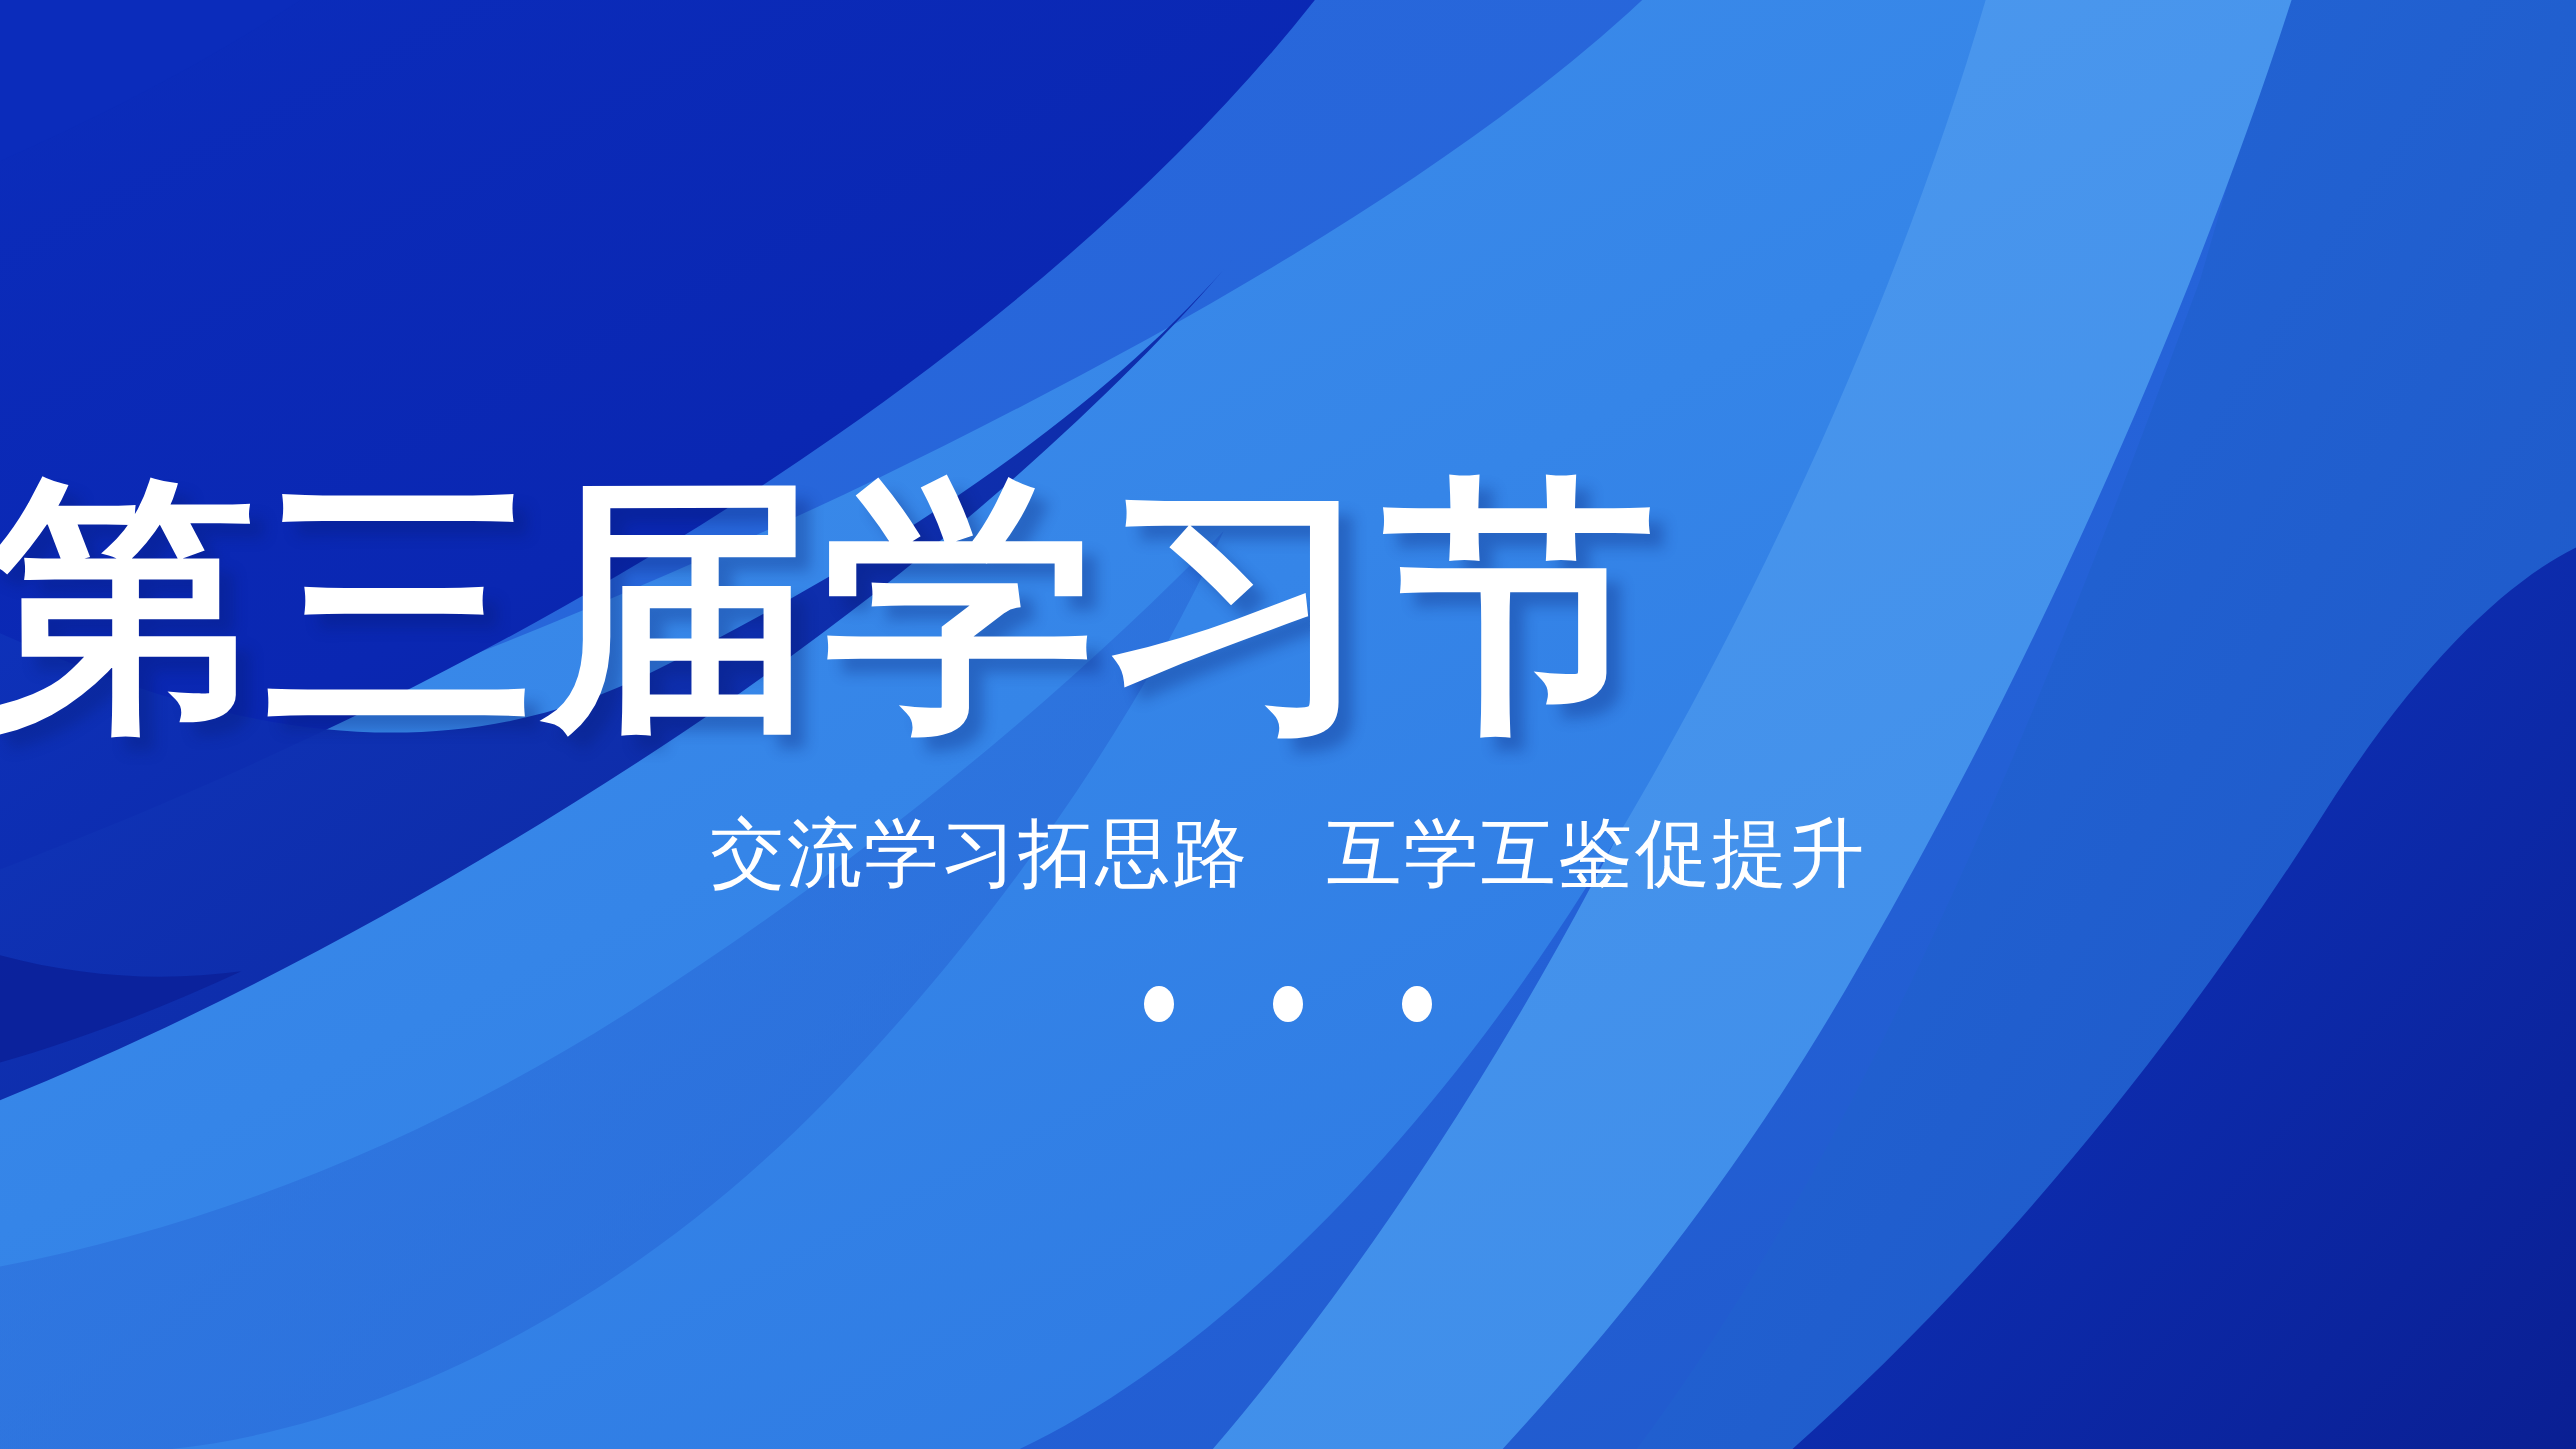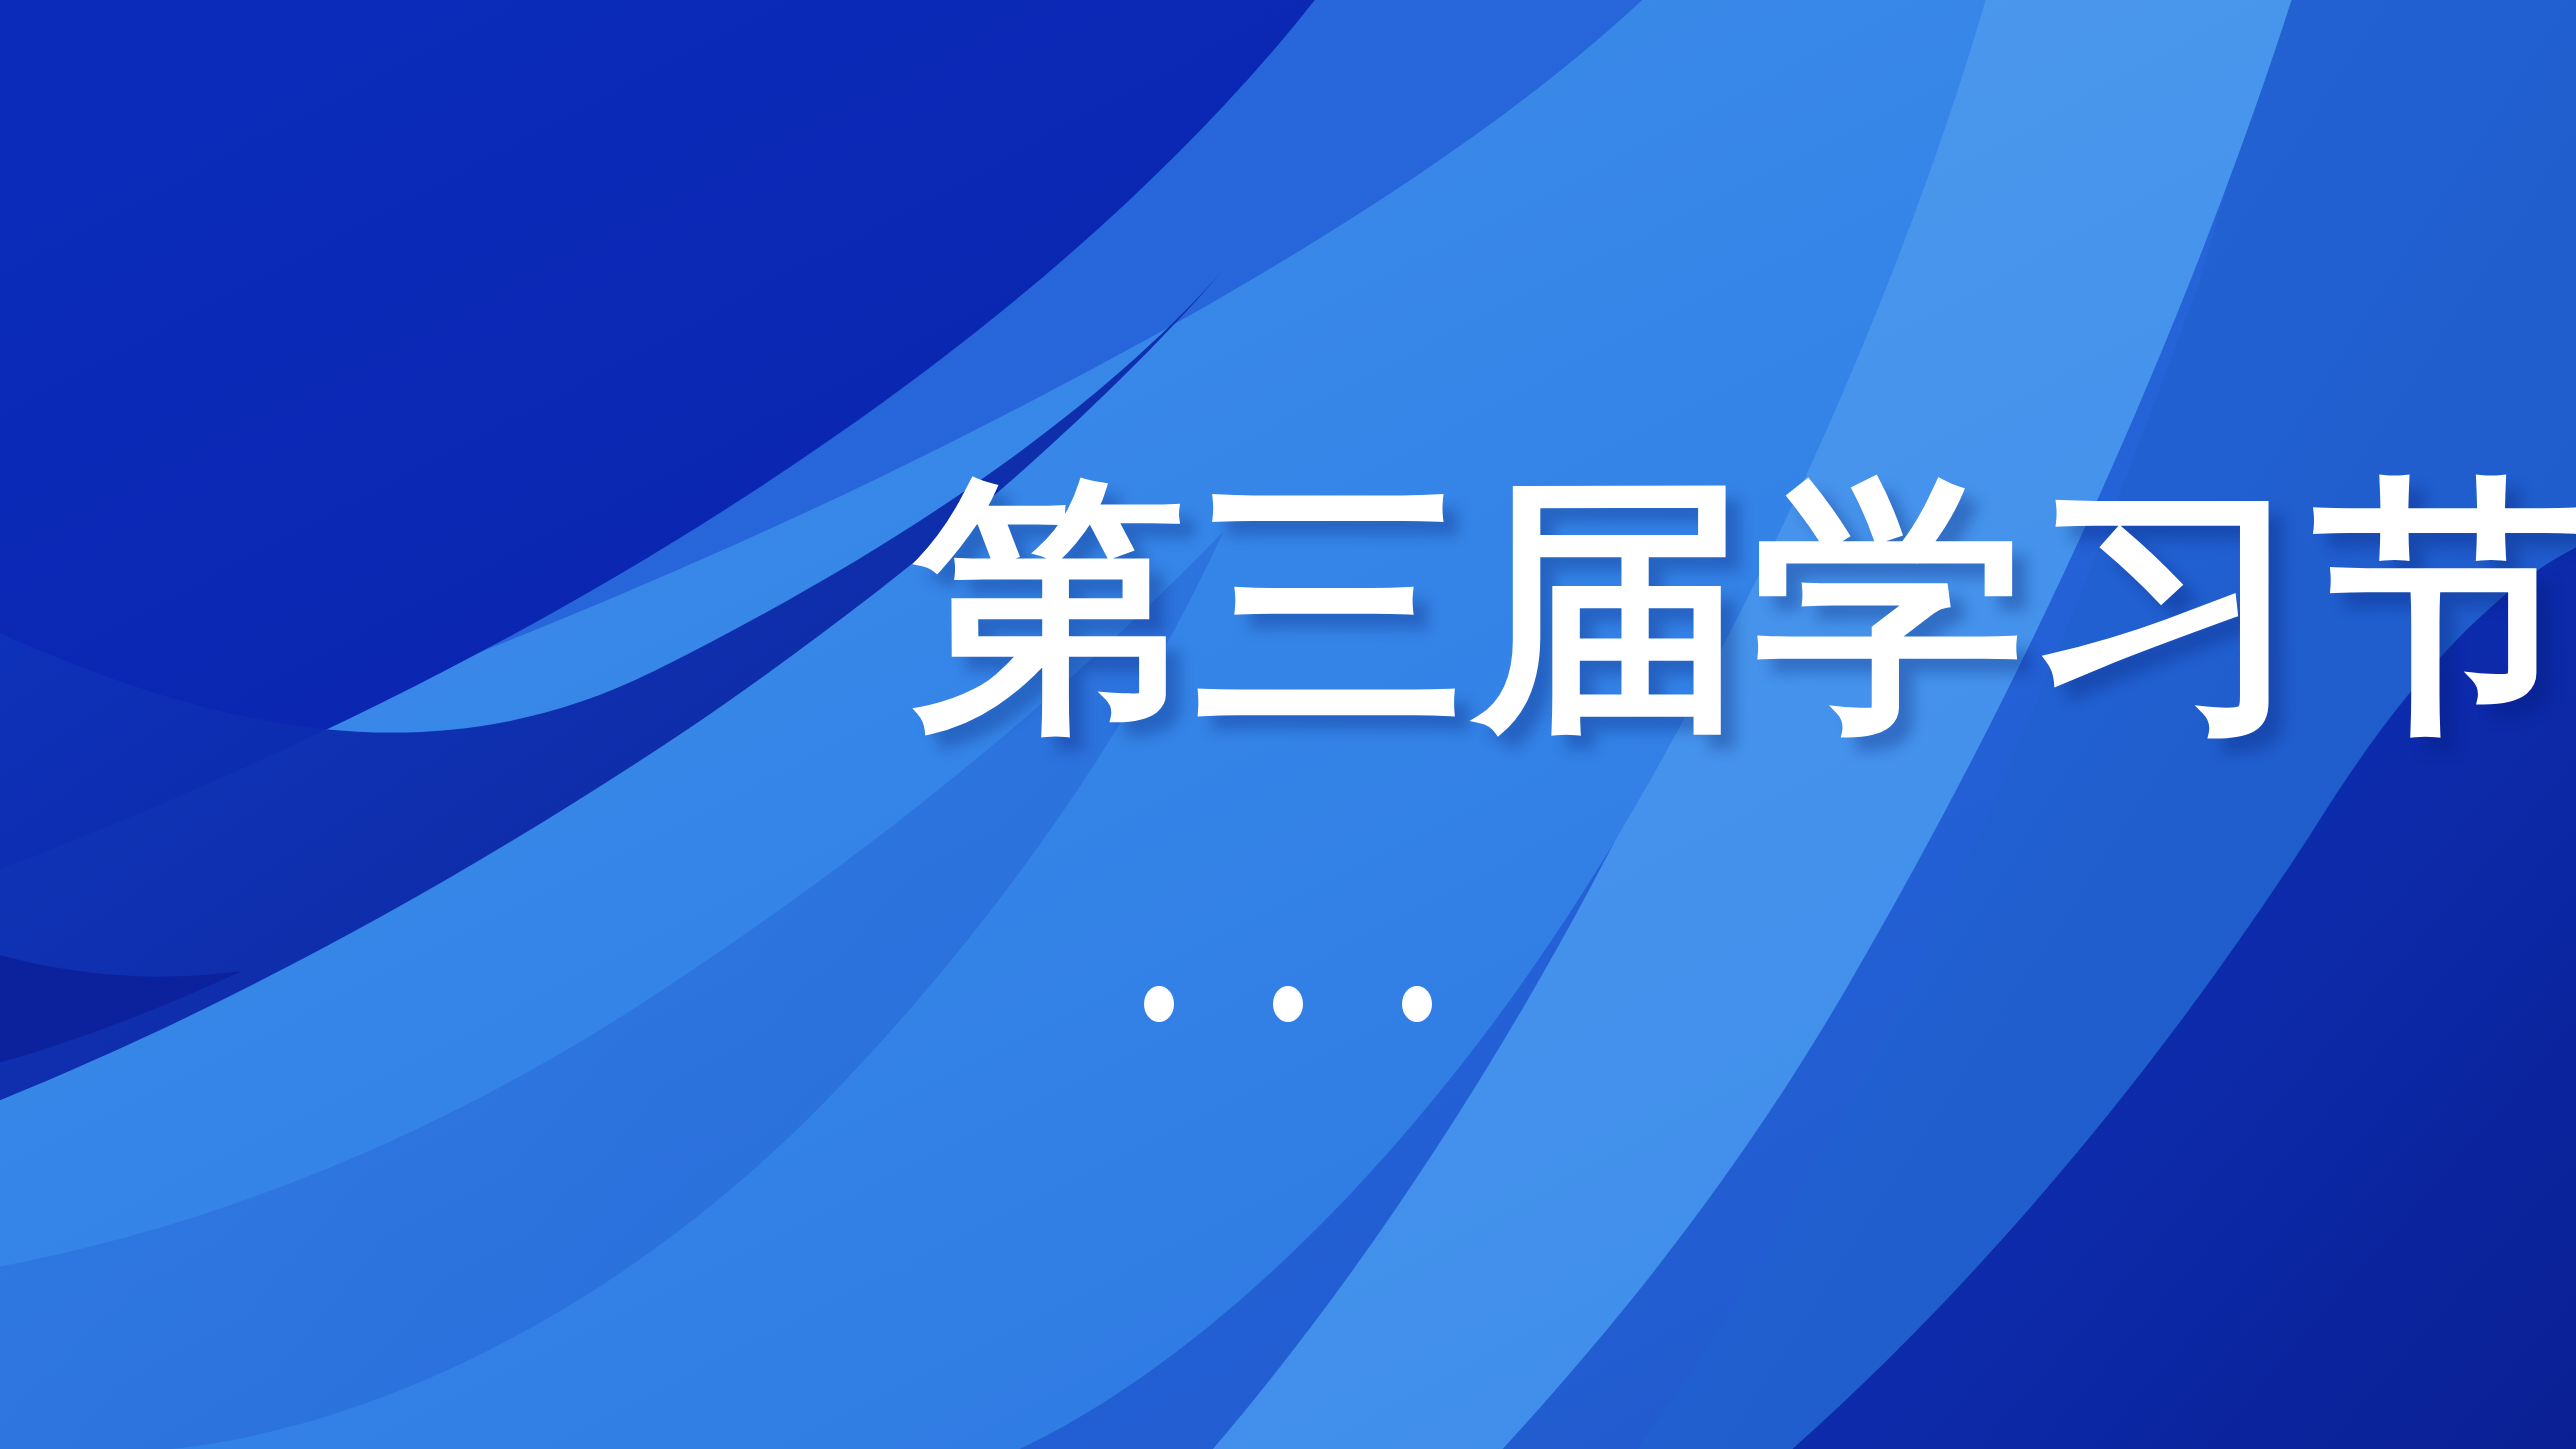--- a/index.html
+++ b/index.html
@@ -29,21 +29,21 @@
     width: 2576px;
     height: 1449px;
   }
 
   
   #title-block {
     position: absolute;
     left: 0;
     top: 472px;
     width: 2576px;
-    text-align: right;
+    text-align: left;
   }
   #main-title {
     display: inline-block;
     color: #ffffff;
     font-size: 268px;
     line-height: 1;
     font-weight: 700;
     letter-spacing: 6.4px;
     white-space: nowrap;
     text-shadow: 14px 14px 14px rgba(6, 26, 110, 0.30);
@@ -190,20 +190,23 @@
              C 140 1940 300 1880 450 1810
              C 300 1830 150 1820 0 1780 Z" fill="#0a2099" opacity="0.85"></path>
   </svg>
 
   <div class="content-layer">
 
     <div id="title-block">
       <div id="main-title">第三届学习节</div>
     </div>
 
+    <div id="subtitle-block">
+      <div id="subtitle">交流学习拓思路　互学互鉴促提升</div>
+    </div>
 
     <div id="dots-row">
       <span class="dot"></span>
       <span class="dot"></span>
       <span class="dot"></span>
     </div>
 
 
   </div>
 </div>

